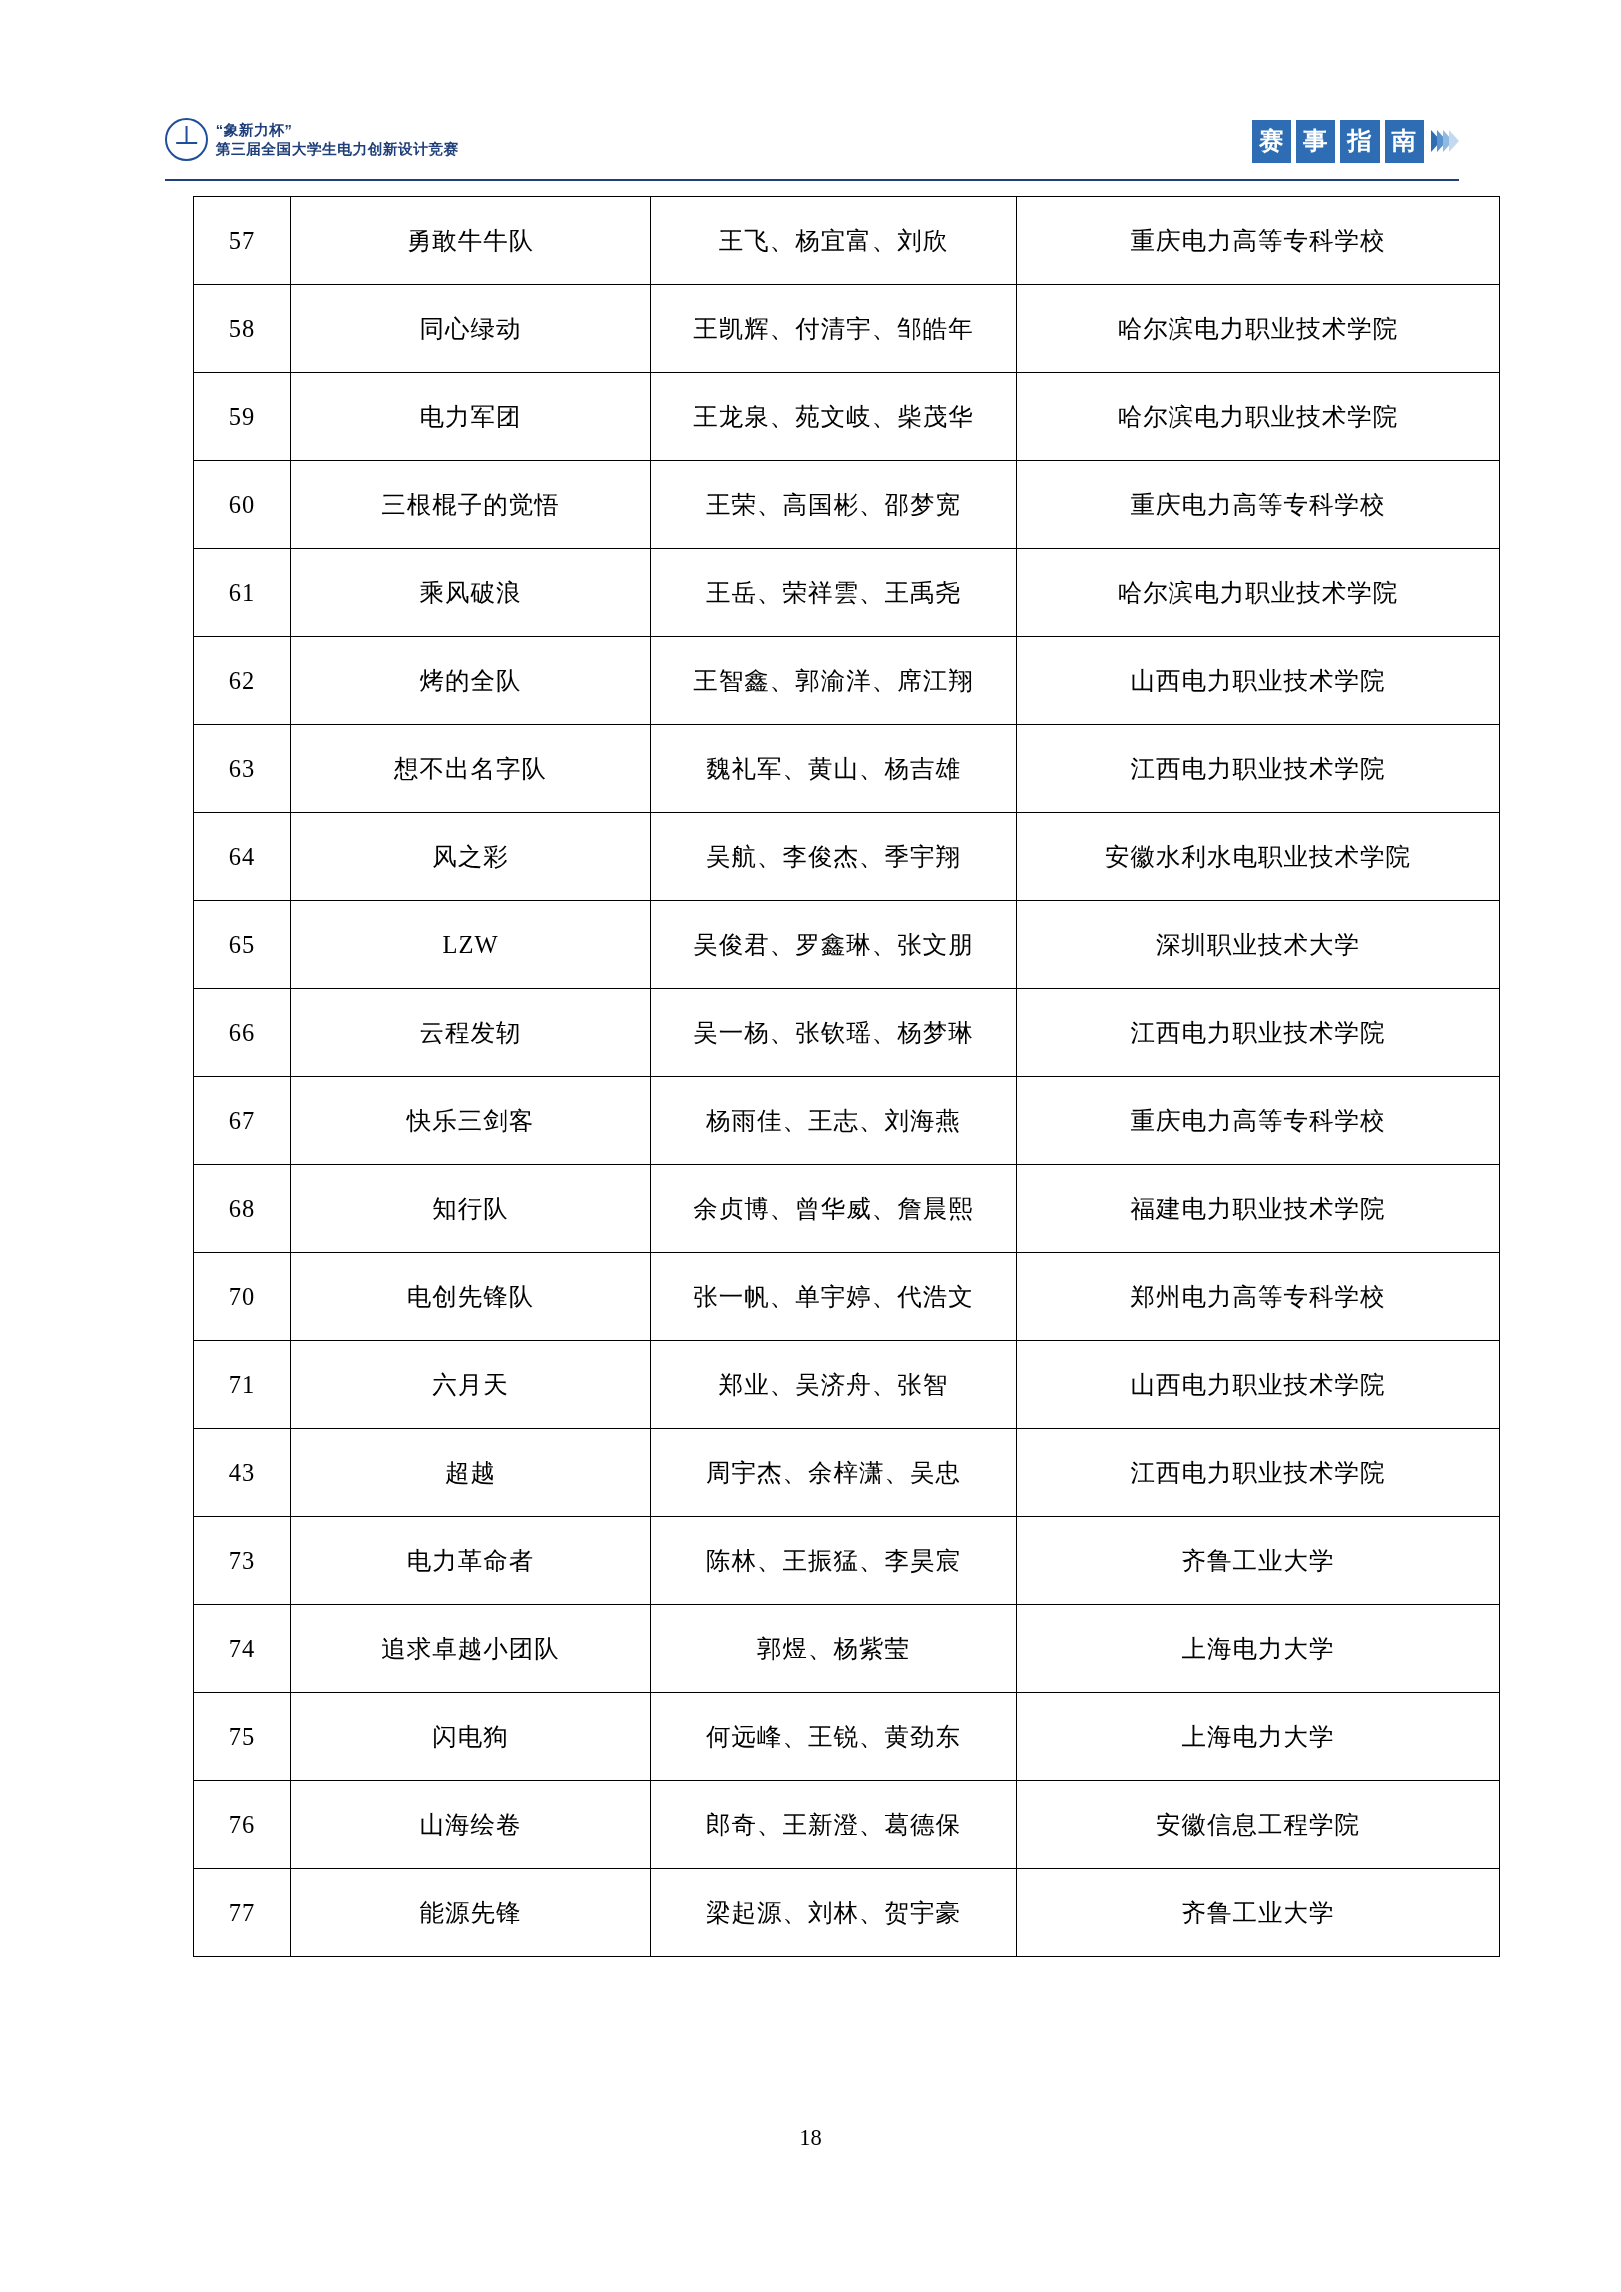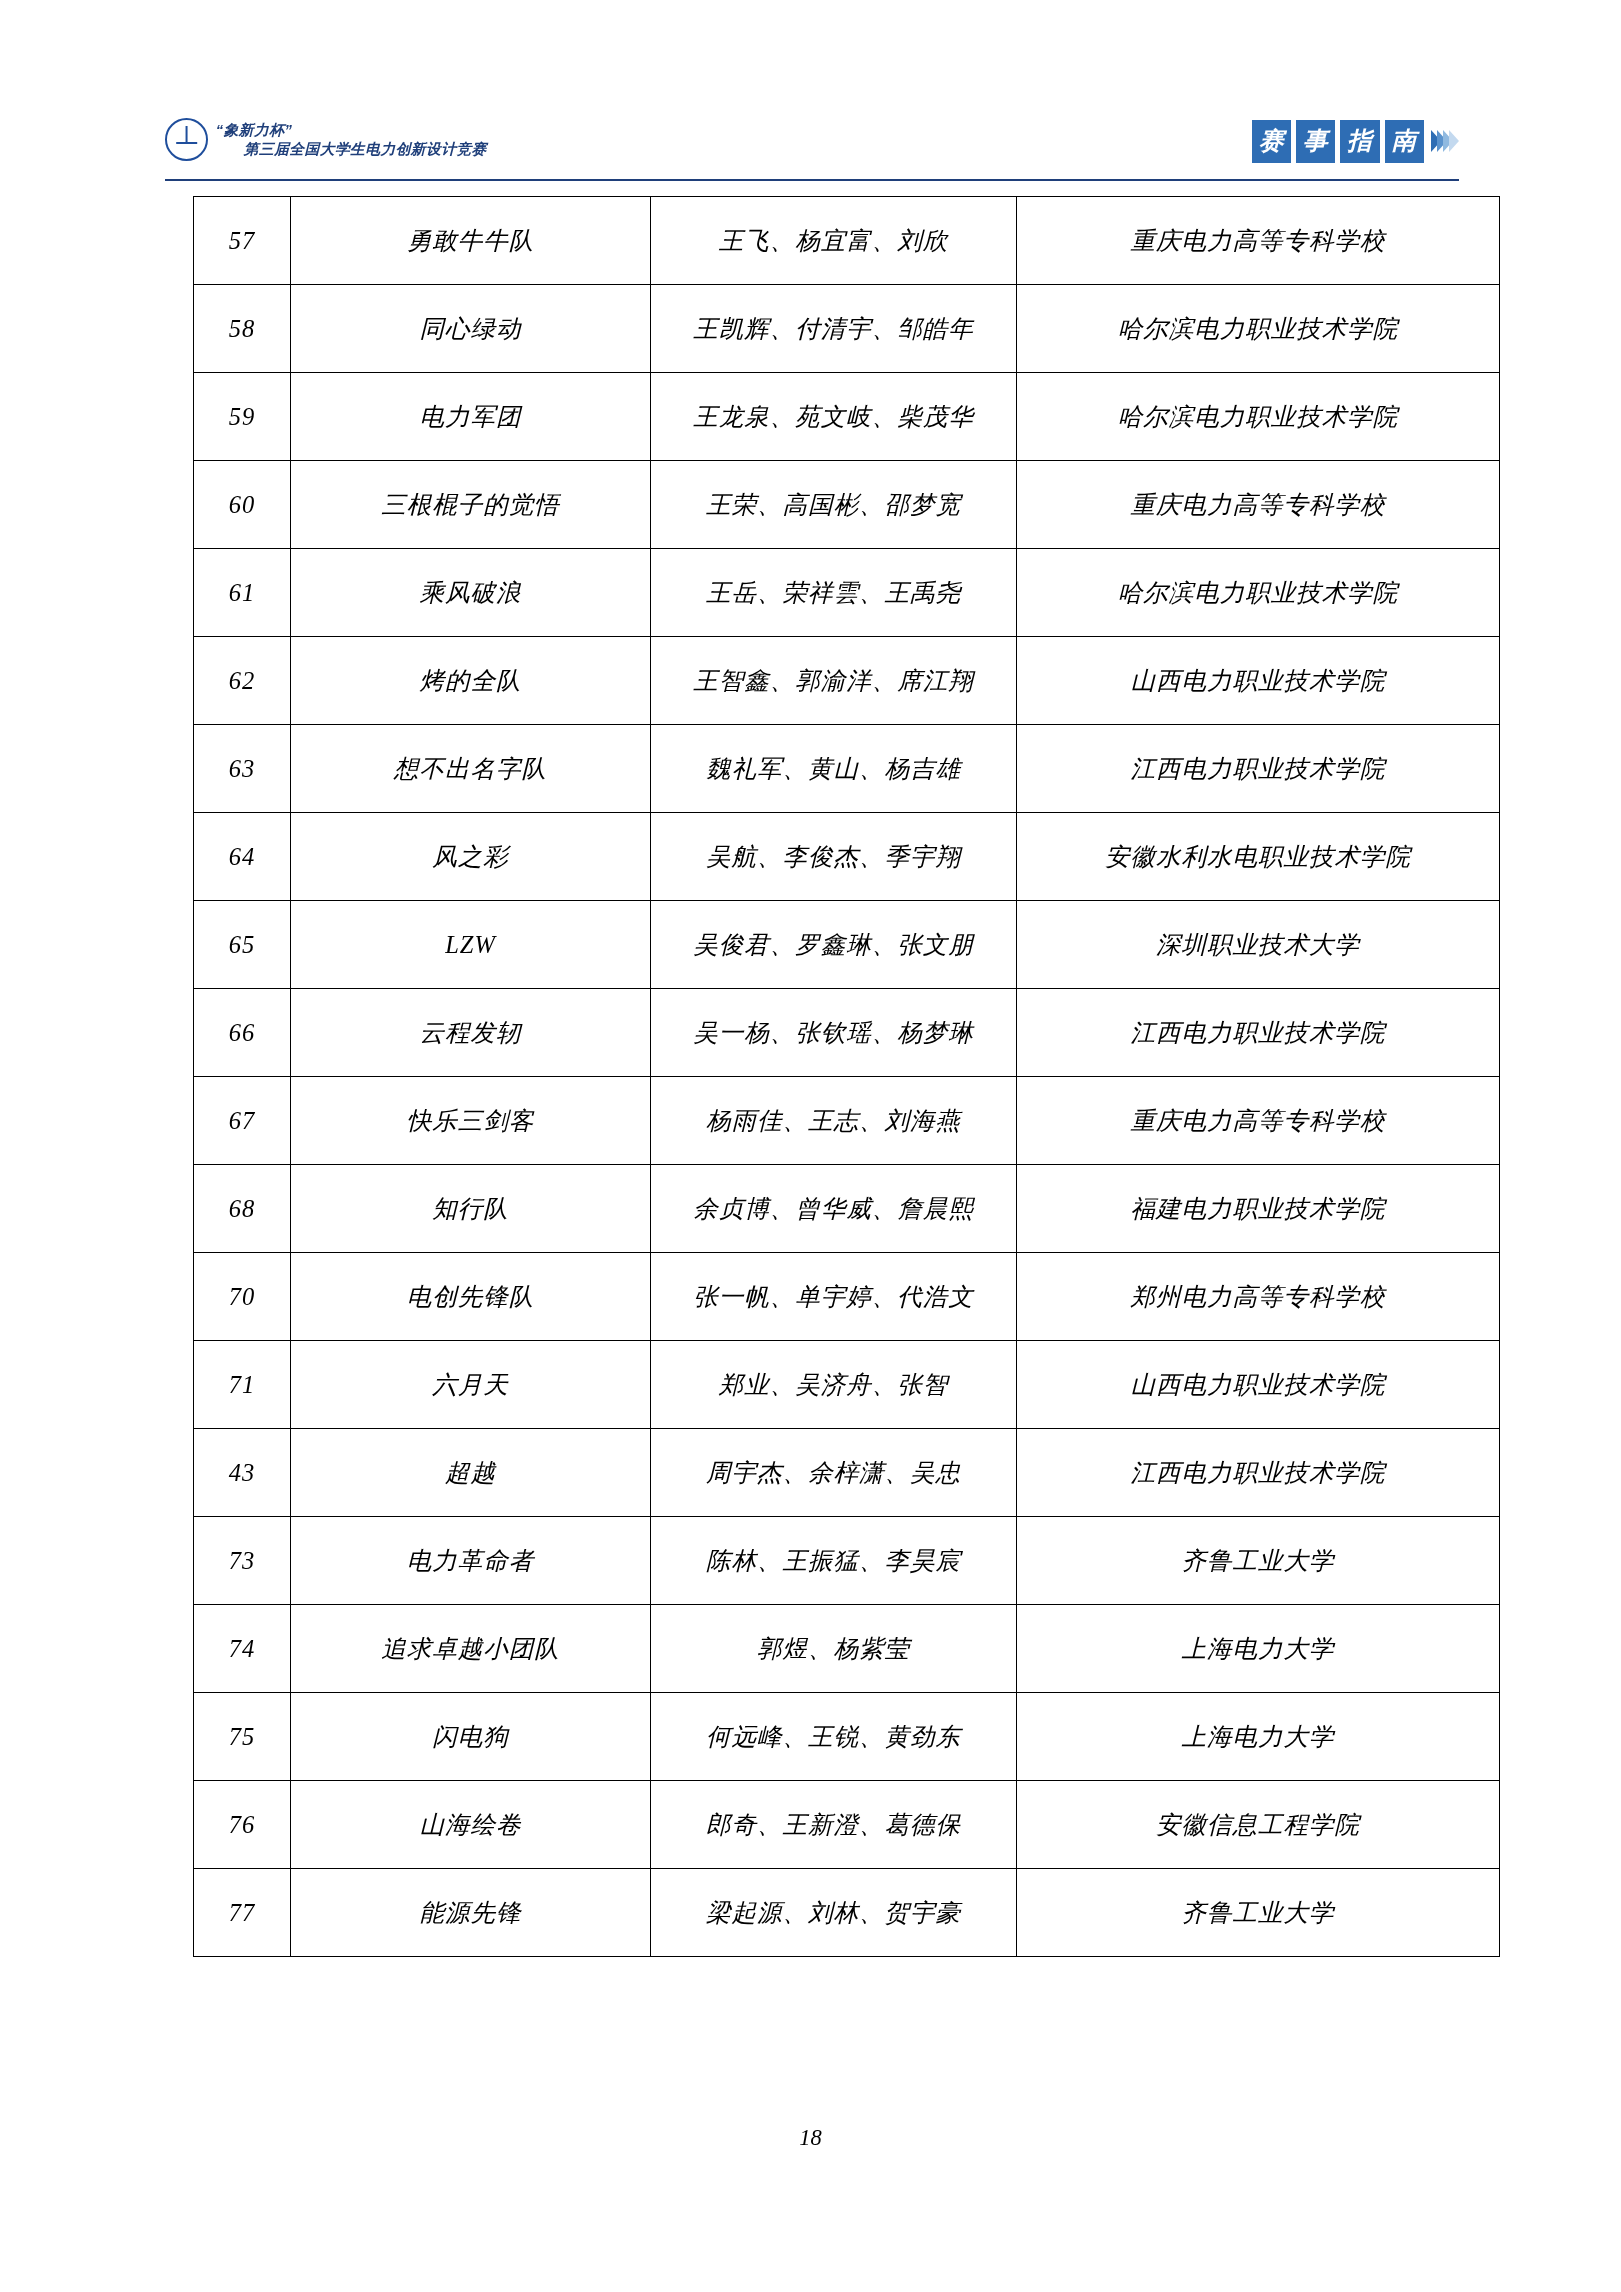--- a/index.html
+++ b/index.html
@@ -12,21 +12,20 @@
     background: #ffffff;
     font-family: "Liberation Serif", serif;
     color: #000000;
     position: relative;
   }
   .page {
     position: relative;
     width: 1621px;
     height: 1670px;
     box-sizing: border-box;
-    font-style: italic;
   }
 
   
   .header {
     position: absolute;
     left: 165px;
     top: 118px;
     width: 1294px;
     height: 61px;
   }
@@ -88,21 +87,20 @@
     font-weight: bold;
     color: #1f3f7a;
     letter-spacing: 0.5px;
   }
   .logo-sub {
     font-family: "Liberation Sans", sans-serif;
     font-size: 14.7px;
     font-weight: bold;
     color: #1f3f7a;
     letter-spacing: 0.5px;
-    margin-left: 28px;
   }
 
   .header-right {
     position: absolute;
     right: 0;
     top: 2px;
     display: flex;
     align-items: center;
     gap: 0px;
   }

